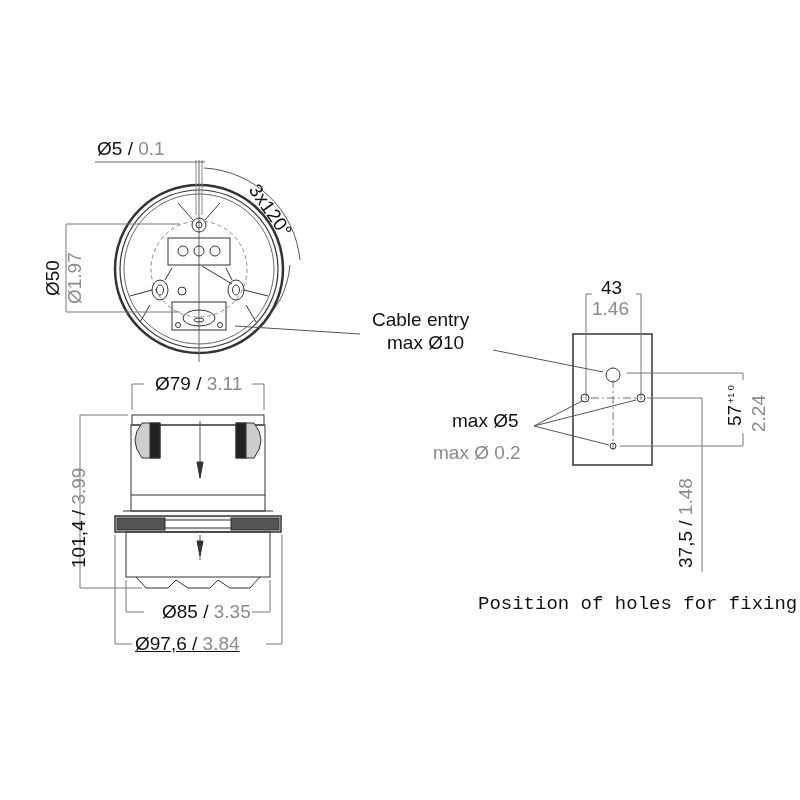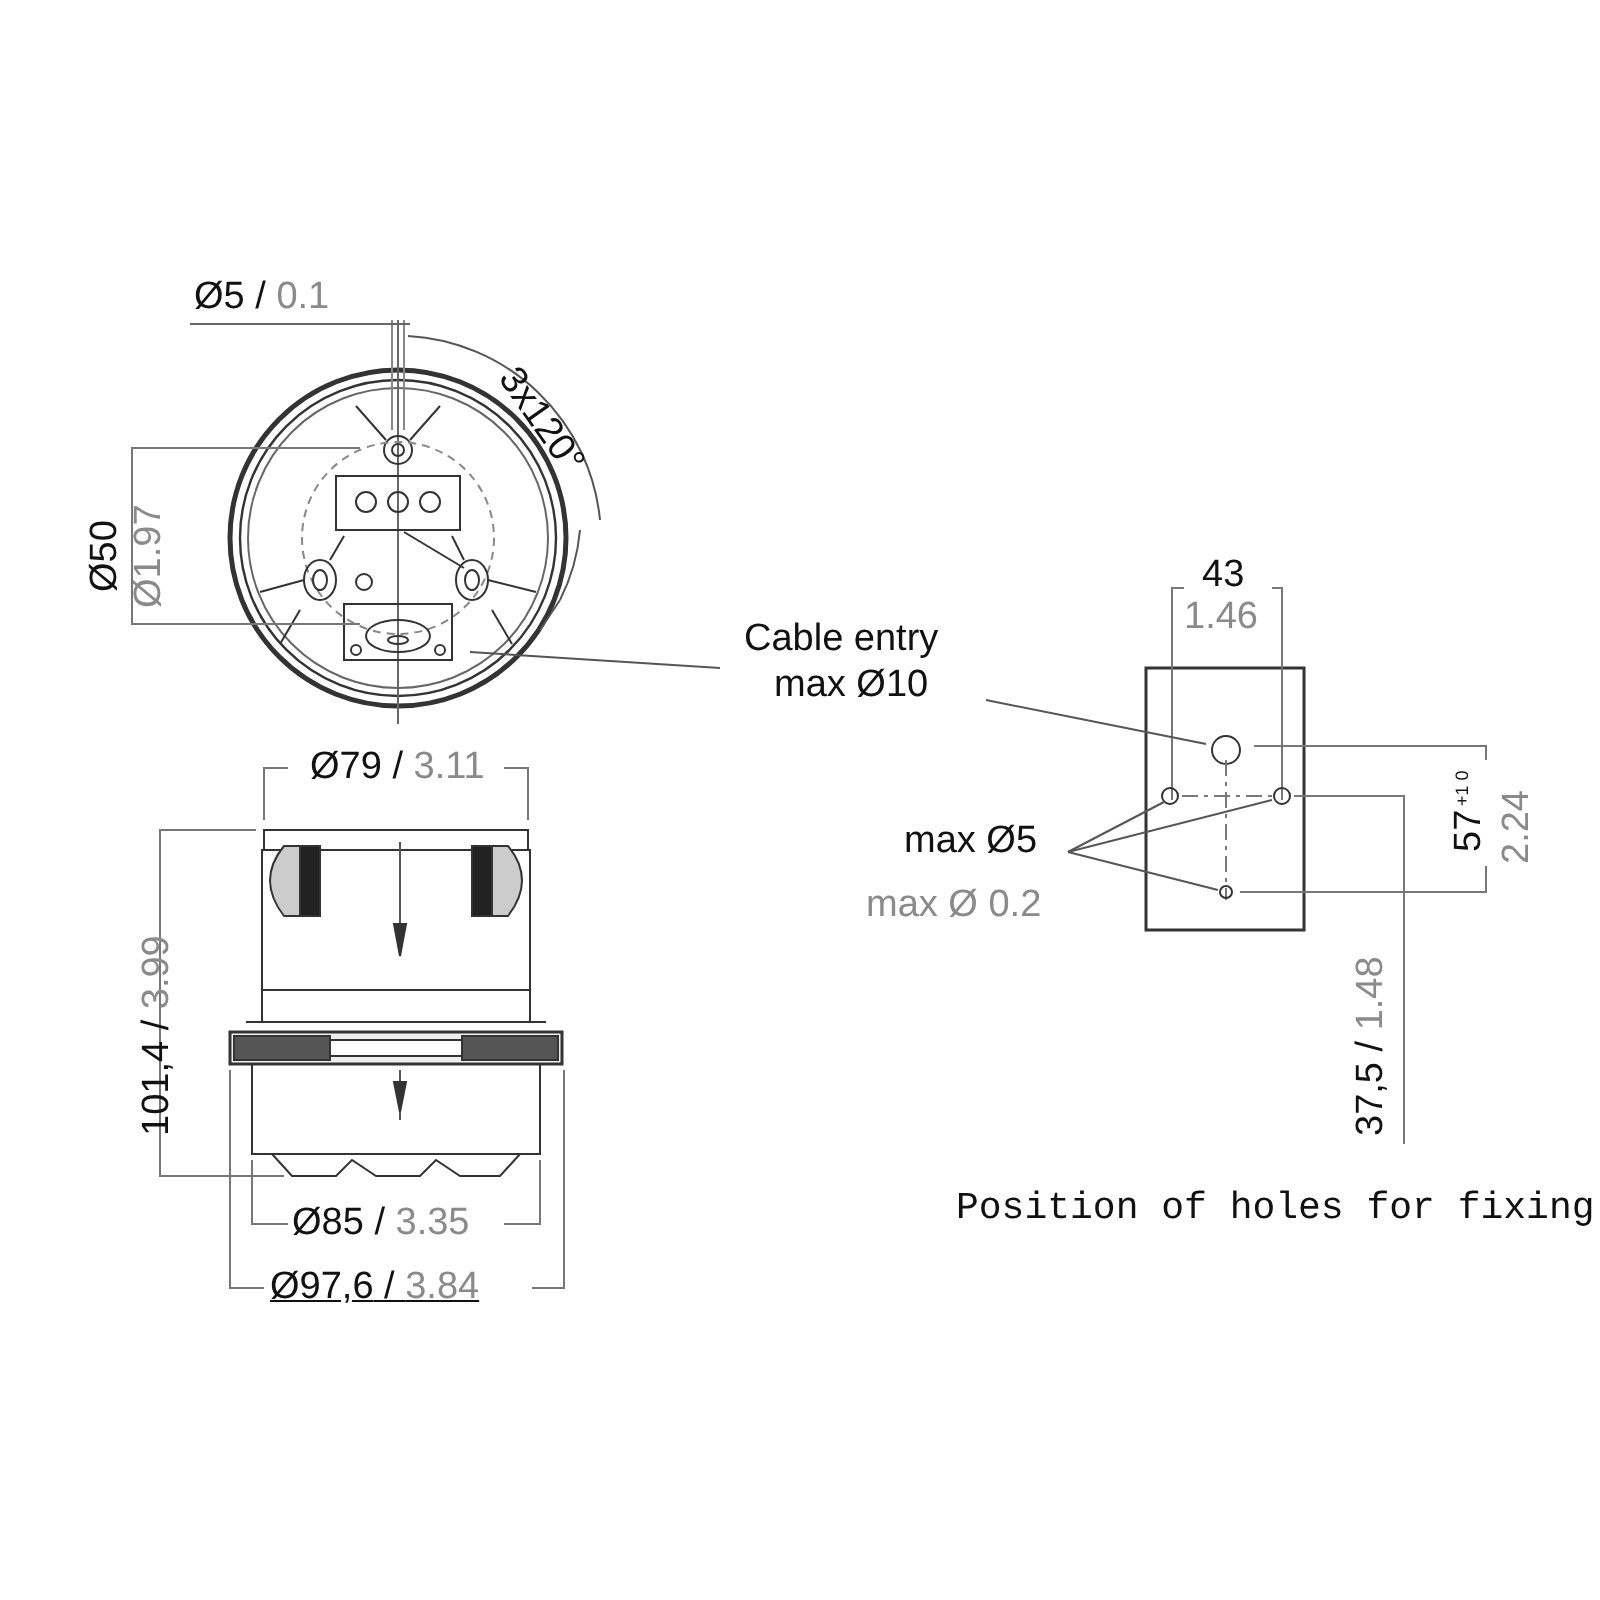--- a/index.html
+++ b/index.html
@@ -124,21 +124,21 @@
   </g>
 </svg>
 
 <div class="lbl" style="left:97px;top:138px;"><span>Ø5</span><span> / </span><span class="gray">0.1</span></div>
 <div class="lbl" style="left:262px;top:180px;transform:rotate(55deg);transform-origin:left top;">3x120°</div>
 <div class="lbl vert" style="left:42px;top:296px;">Ø50</div>
 <div class="lbl vert gray" style="left:64px;top:304px;">Ø1.97</div>
 
 <div class="lbl" style="left:155px;top:373px;"><span>Ø79</span><span> / </span><span class="gray">3.11</span></div>
 <div class="lbl vert" style="left:68px;top:568px;"><span>101,4</span><span> / </span><span class="gray">3.99</span></div>
-<div class="lbl" style="left:146px;top:601px;"><span>Ø85</span><span> / </span><span class="gray">3.35</span></div>
+<div class="lbl" style="left:162px;top:601px;"><span>Ø85</span><span> / </span><span class="gray">3.35</span></div>
 <div class="lbl" style="left:135px;top:633px;text-decoration:underline;"><span>Ø97,6</span><span> / </span><span class="gray">3.84</span></div>
 
 <div class="lbl" style="left:601px;top:277px;">43</div>
 <div class="lbl gray" style="left:592px;top:298px;">1.46</div>
 <div class="lbl" style="left:372px;top:309px;text-align:right;">Cable entry</div>
 <div class="lbl" style="left:387px;top:332px;">max Ø10</div>
 <div class="lbl" style="left:452px;top:410px;">max Ø5</div>
 <div class="lbl gray" style="left:433px;top:442px;">max Ø 0.2</div>
 <div class="lbl vert" style="left:724px;top:426px;">57</div>
 <div class="lbl vert" style="left:726px;top:403px;font-size:9px;">+1 0</div>

